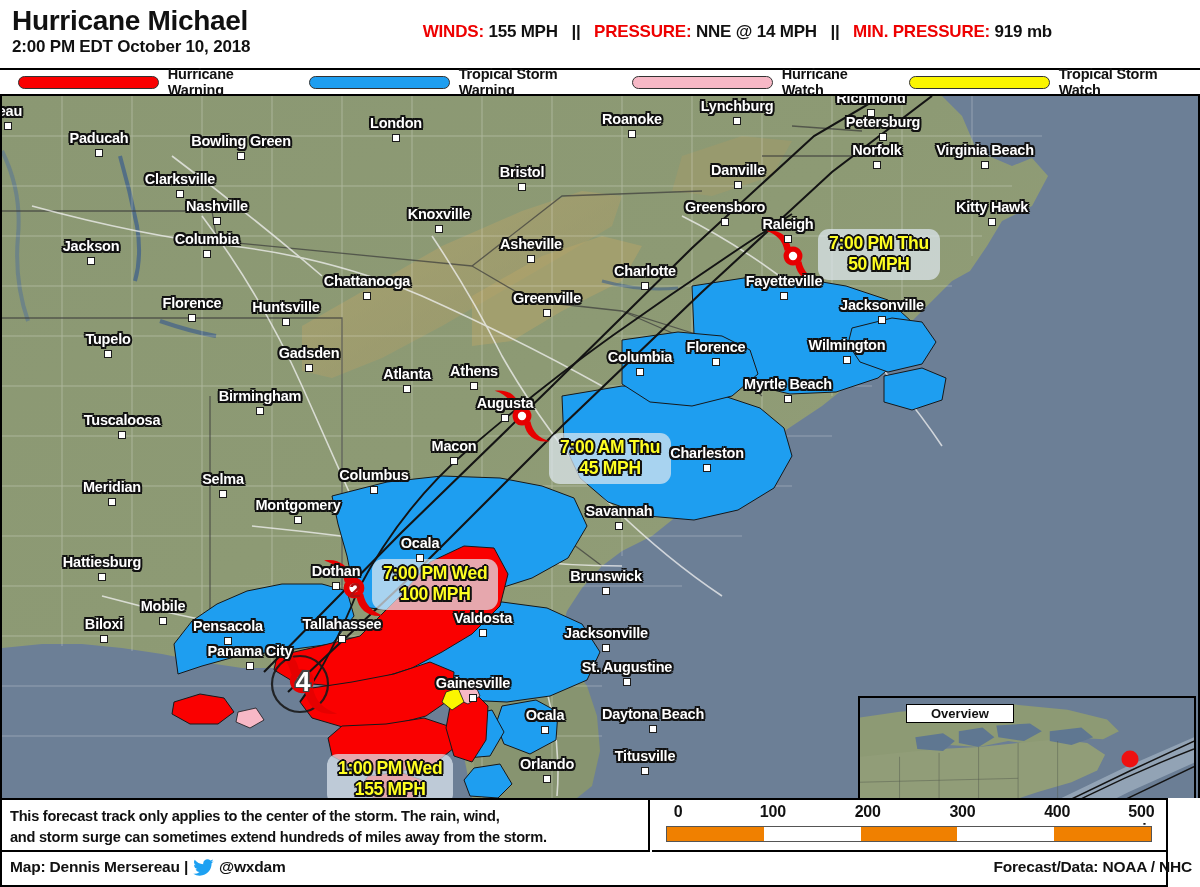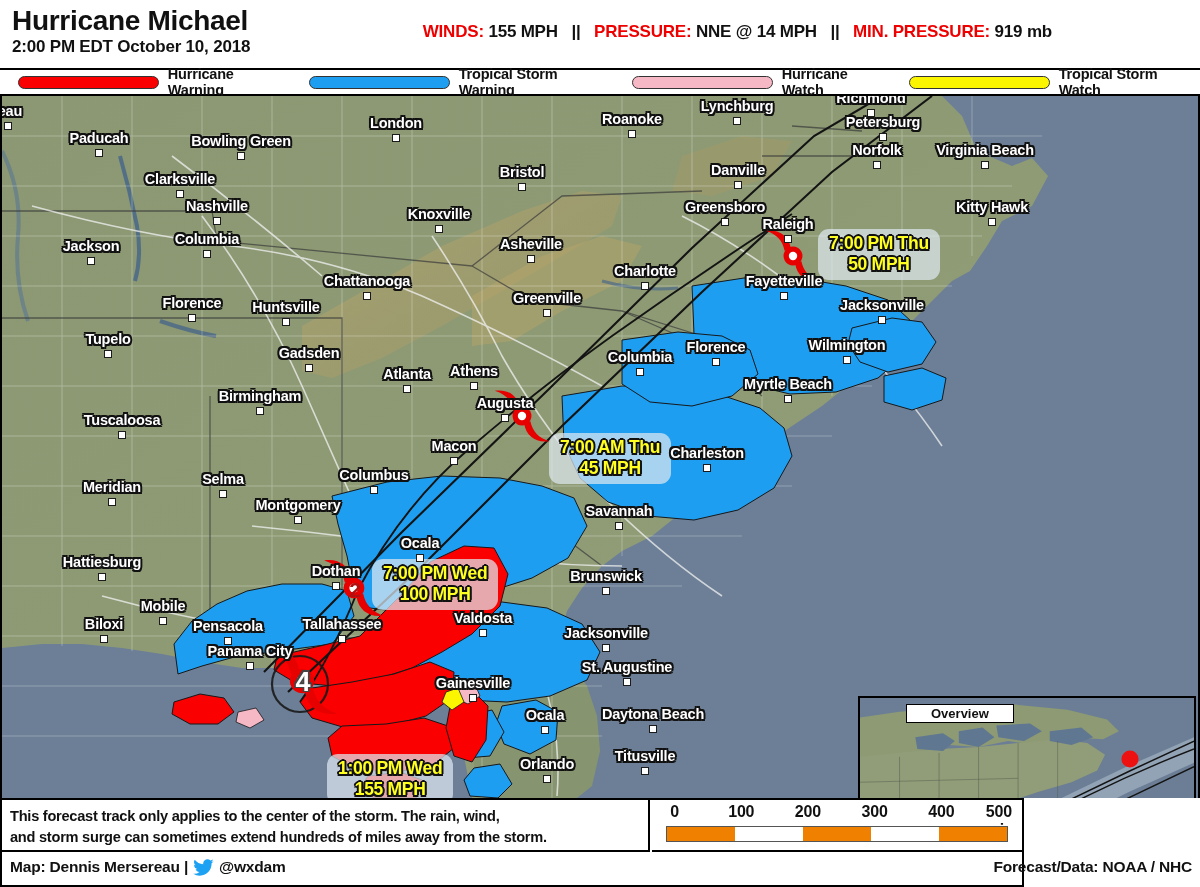--- a/index.html
+++ b/index.html
@@ -55,21 +55,21 @@
 
   
   #overview { position:absolute; left:856px; top:600px; width:338px; height:196px;
               border:2px solid #000; overflow:hidden; background:#6c7f96; }
   #overview-tag { position:absolute; left:6px; top:6px; background:#fff; border:1.5px solid #000;
                   font-size:13px; font-weight:bold; color:#111; padding:1px 24px; z-index:5;margin-left:40px; }
   .ov-dot { position:absolute; width:17px; height:17px; border-radius:50%; background:#ee1111;
             transform:translate(-50%,-50%); }
 
   
-  #footer { position:absolute; left:0; top:798px; width:1024px; height:89px; background:#fff;
+  #footer { position:absolute; left:0; top:798px; width:1168px; height:89px; background:#fff;
             border:2px solid #000; border-top:2px solid #000; }
   #disclaimer { position:absolute; left:0; top:0; width:648px; height:52px;
                 border-right:2px solid #000; border-bottom:2px solid #000;
                 padding:6px 8px 0 8px; }
   #disclaimer p { font-size:14.6px; font-weight:bold; color:#111; line-height:1.45; letter-spacing:-0.25px; }
   #scalebar-box { position:absolute; left:650px; top:0; right:0; height:52px; border-bottom:2px solid #000;
                   padding:3px 14px 0 14px; }
   #scale-ticks { position:relative; height:22px; }
   #scale-ticks span { position:absolute; top:0; font-size:16px; font-weight:bold; color:#111;
                       transform:translateX(-50%); letter-spacing:-0.2px; }

